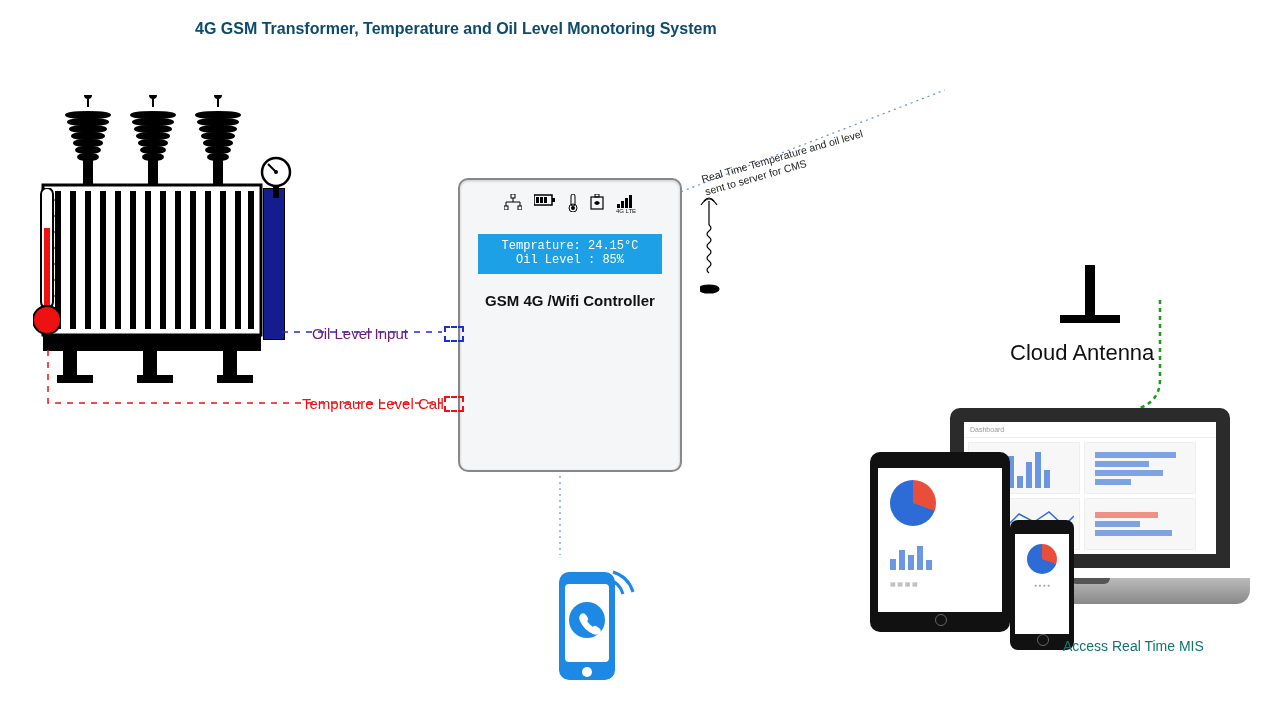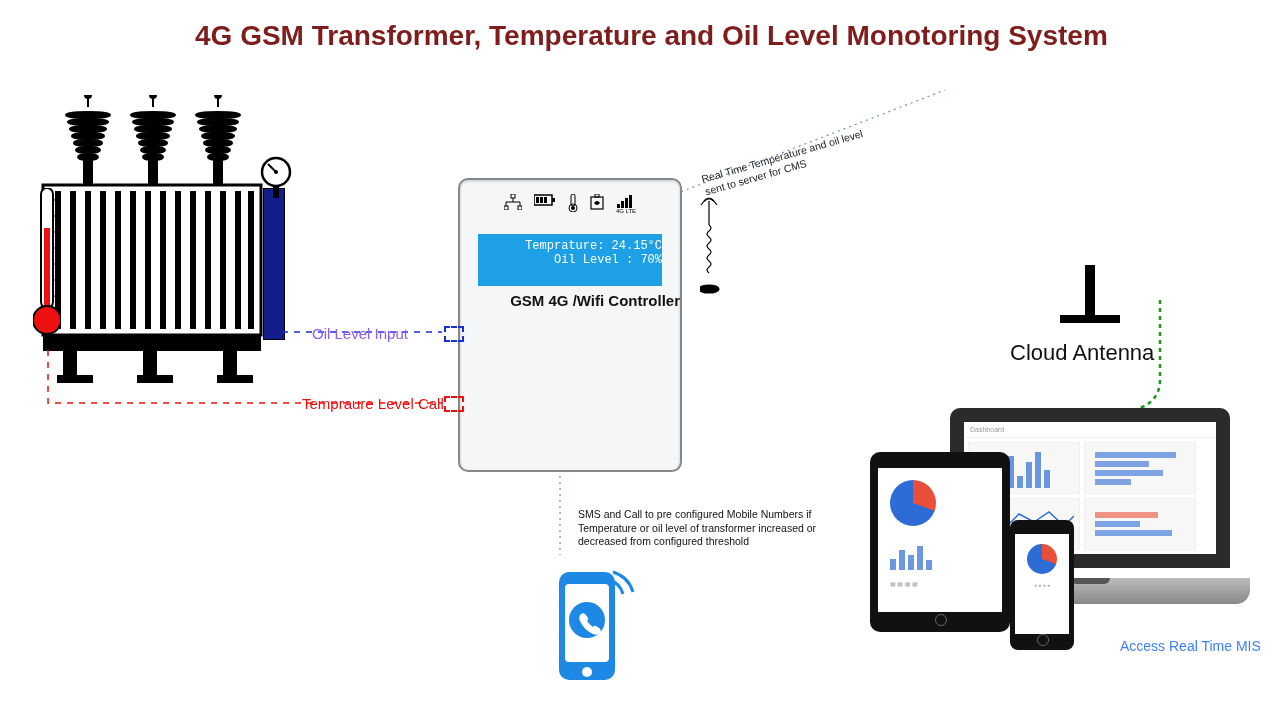--- a/index.html
+++ b/index.html
@@ -21,48 +21,48 @@
   .logo-line1 .globe { color: #2ea0d8; }
   .logo-line2 { color: #1a3a7a; font-size: 9px; letter-spacing: 1px; }
   .logo-line3 { color: #9aa; font-size: 7px; }
   .cert-row { margin-top: 2px; display: flex; gap: 2px; align-items: center; }
   .cert-row .badge { font-size: 7px; background: #111; color: #fff; padding: 1px 3px; }
   .cert-row .ce { font-weight: 700; font-size: 10px; color: #111; }
   .cert-row .iso { background: #333; color: #fff; font-size: 7px; padding: 1px 3px; border-radius: 1px;}
   .cert-row .nsic { background: #d93; color: #fff; font-size: 7px; padding: 1px 3px; font-style: italic;}
 
   .title {
-    position: absolute; top: 20px; left: 195px; font-size: 28px; font-weight: 700; color: #7f1d1d;
+    position: absolute; top: 20px; left: 195px; font-size: 16px; font-weight: 700; color: #0c4a6e;
   }
 
   
   .transformer { position: absolute; top: 95px; left: 33px; width: 260px; height: 290px; }
   .transformer svg { width: 260px; height: 290px; }
   .thermo { position: absolute; top: 188px; left: 33px; }
   .oilcol { position: absolute; top: 188px; left: 263px; width: 20px; height: 150px; background: #131d8e; border: 1px solid #000; }
   .gauge { position: absolute; top: 156px; left: 258px; }
 
-  .oil-label { position: absolute; top: 325px; left: 312px; color: #8b5cf6; font-size: 15px; }
+  .oil-label { position: absolute; top: 325px; left: 312px; color: #701a75; font-size: 15px; }
   .temp-label { position: absolute; top: 395px; left: 302px; color: #e11; font-size: 15px; }
 
   
   .controller {
     position: absolute; top: 178px; left: 458px; width: 220px; height: 290px;
     background: #f5f6f7; border: 2px solid #888; border-radius: 10px;
     box-shadow: 0 1px 3px rgba(0,0,0,.2) inset;
   }
   .ctrl-icons { position: absolute; top: 14px; left: 0; width: 100%; display:flex; justify-content:center; gap: 12px; color:#111;}
   .ctrl-icons .ic { font-size: 16px; line-height: 1; display:flex; flex-direction:column; align-items:center;}
   .ctrl-icons .lte { font-size: 7px; position: relative; }
   .ctrl-lcd {
-    position: absolute; top: 54px; left: 18px; right: 18px; height: 52px;
-    background: #1ea0e6; color: #fff; font-size: 12px; text-align: right;
+    position: absolute; top: 54px; left: 18px; right: 18px; height: 40px;
+    background: #1ea0e6; color: #fff; font-size: 12px; text-align: center;
     padding-top: 5px; box-sizing: border-box; font-family: "Courier New", monospace;
   }
-  .ctrl-title { position: absolute; top: 112px; left:0; width:100%; text-align:right; font-weight:700; font-size:15px; color:#111;}
+  .ctrl-title { position: absolute; top: 112px; left:0; width:100%; text-align:center; font-weight:700; font-size:15px; color:#111;}
 
   .ctrl-jack1 { position:absolute; top:146px; left:-16px; width:16px; height:12px; border:2px dashed #1a2ed8;}
   .ctrl-jack2 { position:absolute; top:216px; left:-16px; width:16px; height:12px; border:2px dashed #e11;}
 
   
   .antenna { position: absolute; top: 195px; left: 700px; }
   .antenna-label { position: absolute; top: 250px; left: 725px; font-size: 12px; color: #111; width: 140px; line-height:1.3;}
 
   
   .wire-blue { stroke: #1a2ed8; stroke-width: 1.5; stroke-dasharray: 6 6; fill: none; }
@@ -94,21 +94,21 @@
   .tablet { position:absolute; top:52px; left:0; width:140px; height:180px; background:#111; border-radius:10px; }
   .tablet-scr { position:absolute; top:16px; left:8px; right:8px; bottom:20px; background:#fff; }
   .tablet-btn { position:absolute; bottom:6px; left:65px; width:10px; height:10px; border:1px solid #666; border-radius:50%;}
   .phone { position:absolute; top:120px; left:140px; width:64px; height:130px; background:#111; border-radius:8px; }
   .phone-scr { position:absolute; top:14px; left:5px; right:5px; bottom:16px; background:#fff; }
   .phone-btn { position:absolute; bottom:4px; left:27px; width:10px; height:10px; border:1px solid #666; border-radius:50%;}
   .dash-pie { width:46px; height:46px; border-radius:50%; background: conic-gradient(#e94e3a 0 110deg, #2d6bd6 110deg 360deg); display:inline-block; margin:6px;}
   .dash-pie.sm { width:30px; height:30px; margin:4px;}
   .dash-bars { display:inline-flex; gap:3px; align-items:flex-end; height:40px; margin:6px; }
   .dash-bars span{ width:6px; background:#2d6bd6; opacity:.7;}
-  .mis-label { position:absolute; top: 638px; left: 1120px; font-size: 14px; color:#3b82f6; }
+  .mis-label { position:absolute; top: 638px; left: 1063px; font-size: 14px; color:#0f766e; }
 
   
   .sms-note { position:absolute; top: 508px; left: 578px; font-size: 10.5px; color:#111; width: 260px; line-height:1.3;}
   .sms-phone { position:absolute; top: 560px; left: 545px; }
 
   .tablet-hdr { position:absolute; top:16px; left:8px; right:8px; height:10px; background:#333;}
   .laptop-hdr { font-size:7px; color:#999; padding:4px 6px; border-bottom:1px solid #eee;}
   .laptop-body { display:flex; flex-wrap:wrap; padding:4px; gap:4px;}
   .mini-chart { background:#f7f7f7; border:1px solid #eee; width:110px; height:50px; display:flex; align-items:center; justify-content:center;}
   .hbar { display:flex; flex-direction:column; gap:3px; width:90px;}
@@ -269,21 +269,21 @@
             <rect x="0" y="10" width="3" height="4" fill="#000"></rect>
             <rect x="4" y="7" width="3" height="7" fill="#000"></rect>
             <rect x="8" y="4" width="3" height="10" fill="#000"></rect>
             <rect x="12" y="1" width="3" height="13" fill="#000"></rect>
           </svg>
         <span class="lte" style="font-size:6px;">4G LTE</span>
       </span>
     </div>
     <div class="ctrl-lcd">
       <div>Temprature: 24.15°C</div>
-      <div>Oil Level : 70%</div>
+      <div>Oil Level : 85%</div>
     </div>
     <div class="ctrl-title">GSM 4G /Wifi Controller</div>
     <div class="ctrl-jack1"></div>
     <div class="ctrl-jack2"></div>
   </div>
 
   <svg class="antenna" width="30" height="110">
     <g stroke="#000" stroke-width="1.2" fill="none">
       <path d="M4 6 Q9 0 14 6"></path>
         <path d="M1 10 Q9 -2 17 10"></path>
@@ -362,21 +362,20 @@
     <div class="phone">
       <div class="phone-scr" style="text-align:center;">
         <span class="dash-pie sm" style="margin-top:10px;"></span>
         <div style="font-size:5px;color:#aaa;">● ● ● ●</div>
       </div>
       <div class="phone-btn"></div>
     </div>
   </div>
   <div class="mis-label">Access Real Time MIS</div>
 
-  <div class="sms-note">SMS and Call to pre configured Mobile Numbers if Temperature or oil level of transformer increased or decreased  from configured threshold</div>
   <svg class="sms-phone" width="90" height="130">
     <rect x="14" y="12" width="56" height="108" rx="10" fill="#1e88e5"></rect>
     <rect x="20" y="24" width="44" height="78" rx="4" fill="#fff"></rect>
     <circle cx="42" cy="112" r="5" fill="#fff"></circle>
     <circle cx="42" cy="60" r="18" fill="#1e88e5"></circle>
     <path d="M36 54 q3 -2 5 1 l2 3 q1 2 -1 3 q3 4 6 6 q1 -2 3 -1 l3 2 q3 2 1 5 q-3 3 -7 1 q-9 -4 -13 -13 q-2 -4 1 -7 z" fill="#fff"></path>
     <g stroke="#1e88e5" stroke-width="3" fill="none">
       <path d="M64 20 a20 20 0 0 1 14 14"></path>
       <path d="M68 12 a30 30 0 0 1 20 20"></path>
     </g>

